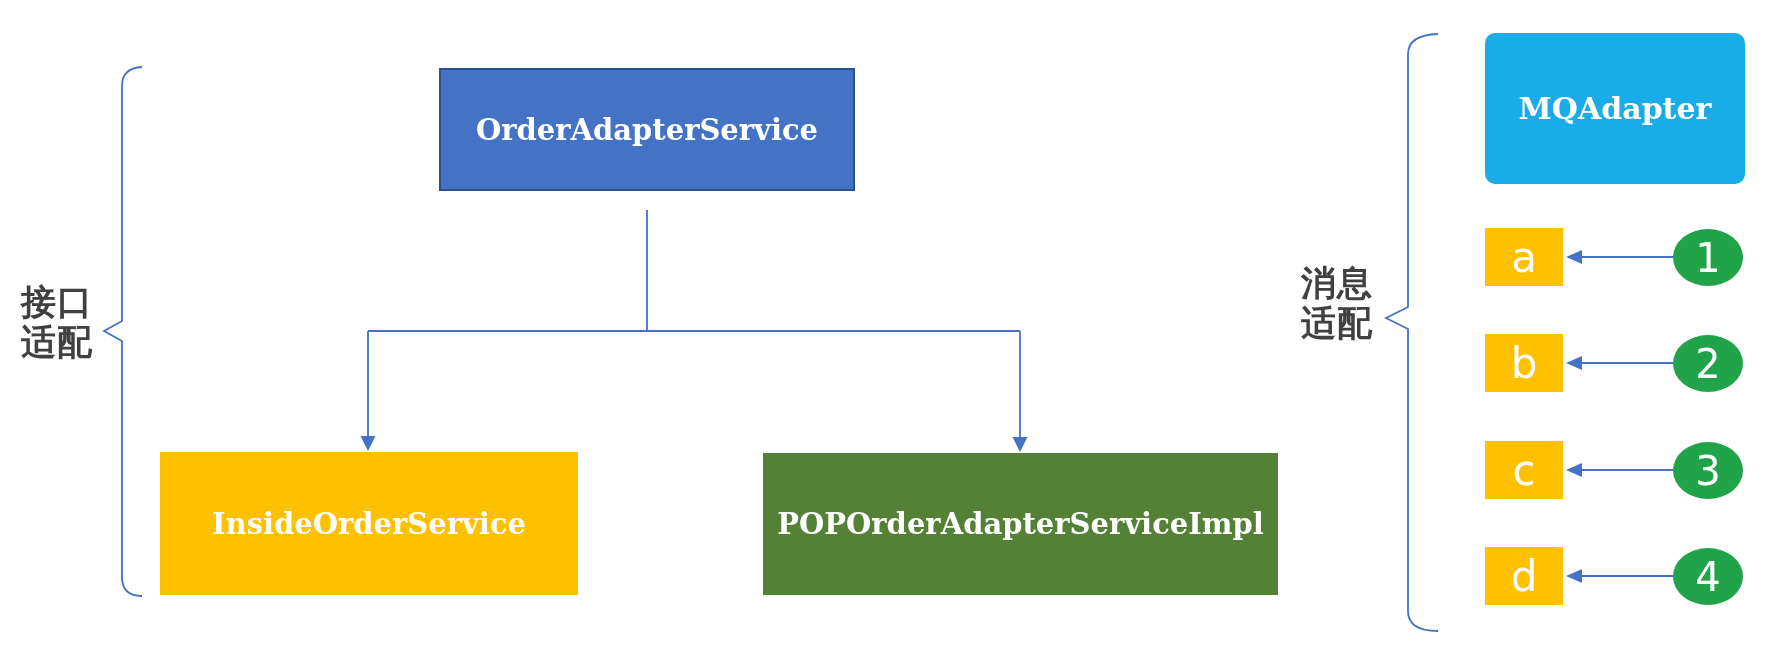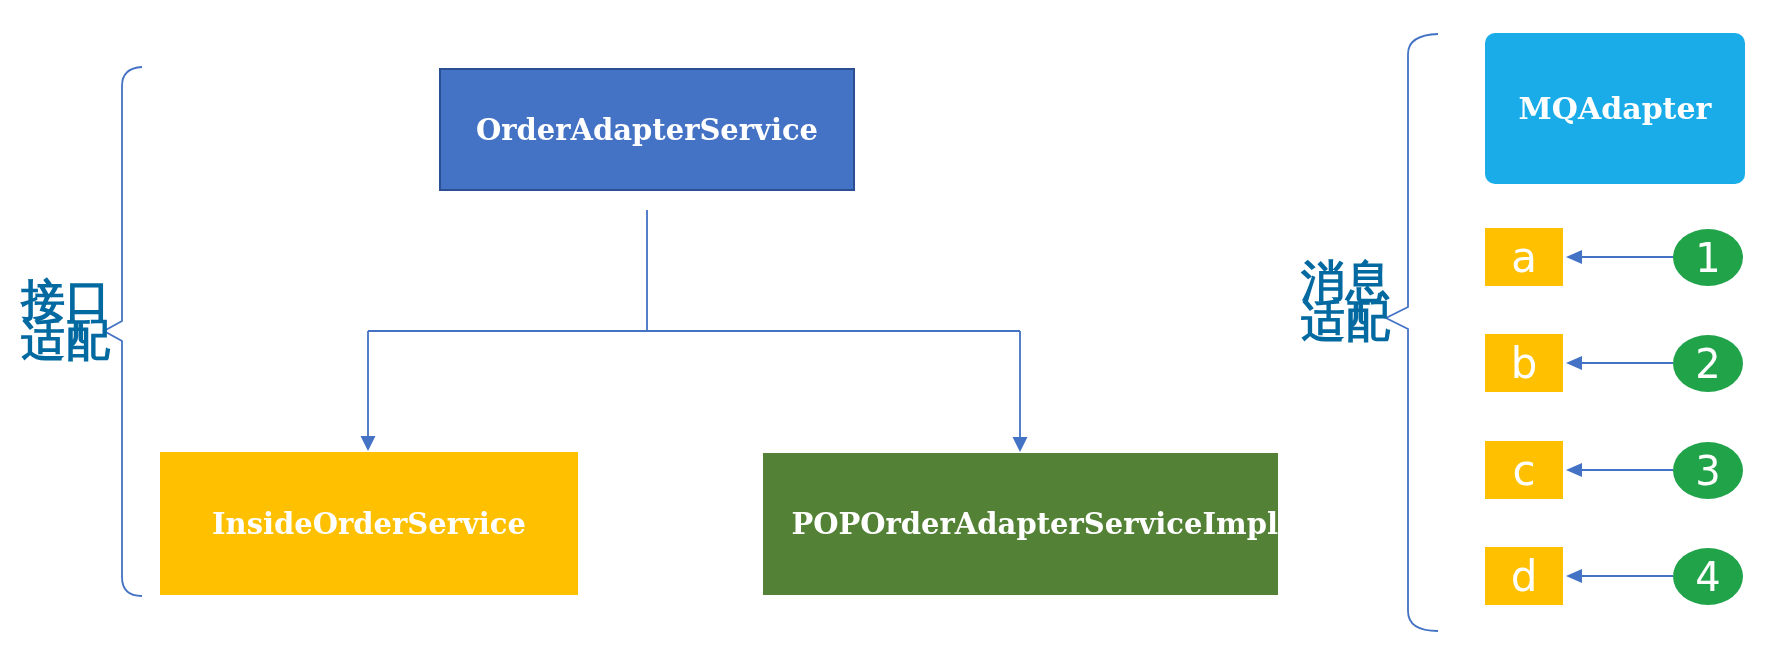--- a/index.html
+++ b/index.html
@@ -6,26 +6,26 @@
   .stage{position:relative;width:1781px;height:646px;background:#ffffff;overflow:hidden;
          font-family:"DejaVu Sans","Liberation Sans",sans-serif;}
   .stage svg.overlay{position:absolute;left:0;top:0;width:1781px;height:646px;pointer-events:none;}
 
   .node{position:absolute;display:flex;align-items:center;justify-content:center;
         color:#ffffff;font-family:"DejaVu Serif","Liberation Serif",serif;font-weight:700;
         text-align:center;box-sizing:border-box;}
   .node-root{left:439px;top:68px;width:416px;height:123px;background:#4472C4;
              border:2px solid #2B4F93;font-size:29px;}
   .node-left{left:160px;top:452px;width:418px;height:143px;background:#FFC000;font-size:29px;}
-  .node-right{left:763px;top:453px;width:515px;height:142px;background:#538135;font-size:29px;justify-content:flex-end;}
+  .node-right{left:763px;top:453px;width:515px;height:142px;background:#538135;font-size:29px;}
   .node-mq{left:1485px;top:33px;width:260px;height:151px;background:#1AACE8;
            border-radius:10px;font-size:30px;}
 
-  .brace-label{position:absolute;color:#0369a1;font-weight:700;font-size:44px;line-height:40px;
-               font-family:Liberation Mono, monospace;letter-spacing:1px;}
+  .brace-label{position:absolute;color:#404040;font-weight:700;font-size:35px;line-height:40px;
+               font-family:Liberation Serif, serif;letter-spacing:1px;}
   .label-interface{left:21px;top:283px;}
   .label-message{left:1301px;top:264px;}
 
   .letter-box{position:absolute;left:1485px;width:78px;height:58px;background:#FFC000;
               display:flex;align-items:center;justify-content:center;color:#ffffff;
               font-size:42px;font-family:"DejaVu Sans","Liberation Sans",sans-serif;}
   .num-circle{position:absolute;left:1673px;width:70px;height:57px;background:#21A34A;
               border-radius:50%;display:flex;align-items:center;justify-content:center;
               color:#ffffff;font-size:40px;font-family:"DejaVu Sans","Liberation Sans",sans-serif;}
   .row-a .letter-box{top:228px;} .row-a .num-circle{top:229px;}

